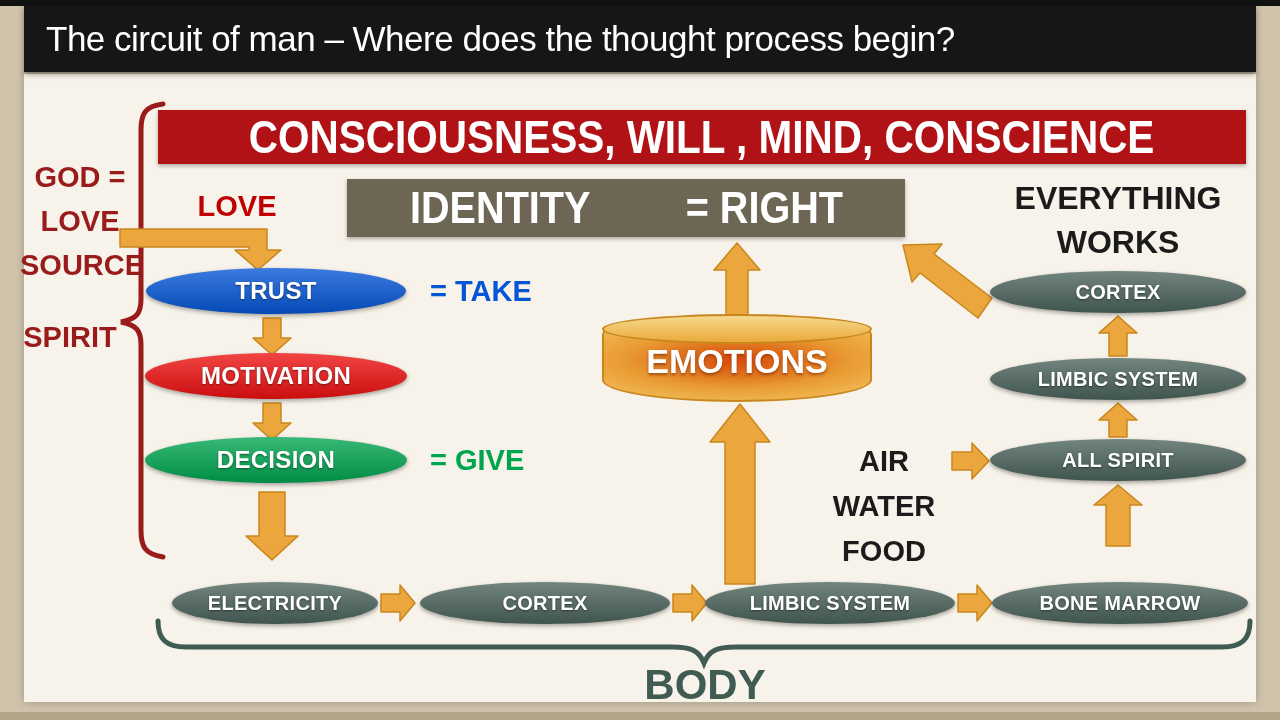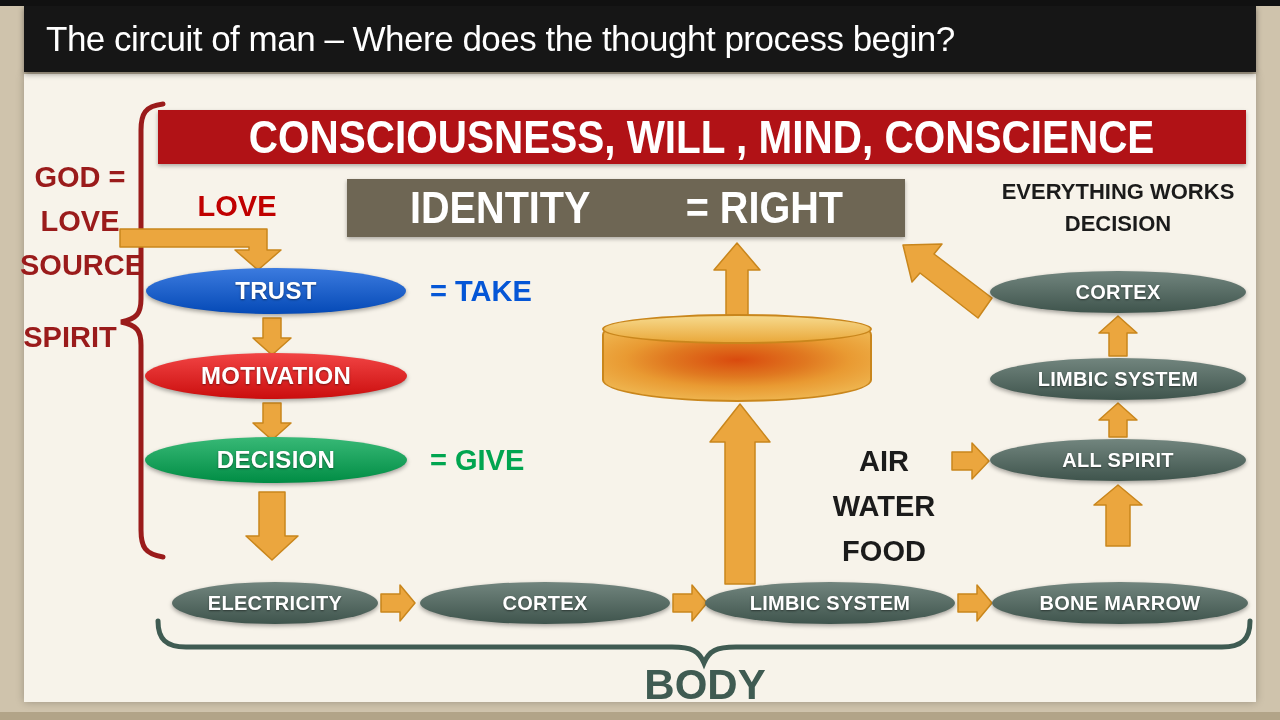--- a/index.html
+++ b/index.html
@@ -50,21 +50,21 @@
   .red{background-color:var(--node-red);}
   .green{background-color:var(--node-green);}
   .teal{background-color:var(--node-teal);}
 
   .darkredtxt{color:var(--dark-red);font-weight:bold;font-size:29px;text-align:center;}
   .god-block{left:20px;top:155px;width:120px;line-height:44px;}
   .spirit{left:14px;top:320px;width:112px;line-height:34px;}
   .love-label{left:192px;top:190px;width:90px;color:var(--bright-red-label);font-weight:bold;font-size:29px;text-align:center;line-height:32px;}
   .take-label{left:430px;top:275px;color:var(--node-blue);font-weight:bold;font-size:29px;line-height:32px;}
   .give-label{left:430px;top:444px;color:var(--node-green);font-weight:bold;font-size:29px;line-height:32px;}
-  .normal-block{left:990px;top:176px;width:256px;text-align:center;color:var(--text-black);font-weight:bold;font-size:22px;line-height:32px;}
+  .normal-block{left:990px;top:176px;width:256px;text-align:center;color:var(--text-black);font-weight:bold;font-size:32px;line-height:44px;}
   .intake-block{left:828px;top:398px;width:112px;text-align:center;color:var(--text-black);font-weight:bold;font-size:29px;line-height:45px;margin-top:41px;}
   .body-label{left:610px;top:668px;width:190px;text-align:center;color:var(--body-teal);font-weight:bold;font-size:42px;line-height:34px;}
 
   .cyl{left:602px;top:314px;width:270px;height:90px;}
   .cyl .cbody{
     position:absolute;left:0;top:15px;width:270px;height:73px;box-sizing:border-box;
     background:radial-gradient(ellipse 62% 58% at 50% 42%, #d94a0e 0%, #e07820 42%, #e99a32 68%, #eeb24c 100%);
     border:2px solid var(--gold-dark);
     border-radius:6px 6px 135px 135px / 6px 6px 22px 22px;
   }
@@ -138,20 +138,21 @@
 <div class="node blue" style="left:146px;top:268px;width:260px;height:46px;font-size:24px;">TRUST</div>
 <div class="node red" style="left:145px;top:353px;width:262px;height:46px;font-size:24px;">MOTIVATION</div>
 <div class="node green" style="left:145px;top:437px;width:262px;height:46px;font-size:24px;">DECISION</div>
 
 <div class="abs take-label">= TAKE</div>
 <div class="abs give-label">= GIVE</div>
 
 <div class="abs cyl">
   <div class="cbody"></div>
   <div class="ctop"></div>
+  <div class="clabel">EMOTIONS</div>
 </div>
 
 <div class="abs normal-block">
   <div>EVERYTHING WORKS</div>
   <div>DECISION</div>
 </div>
 <div class="abs intake-block">
   <div>AIR</div>
   <div>WATER</div>
   <div>FOOD</div>

